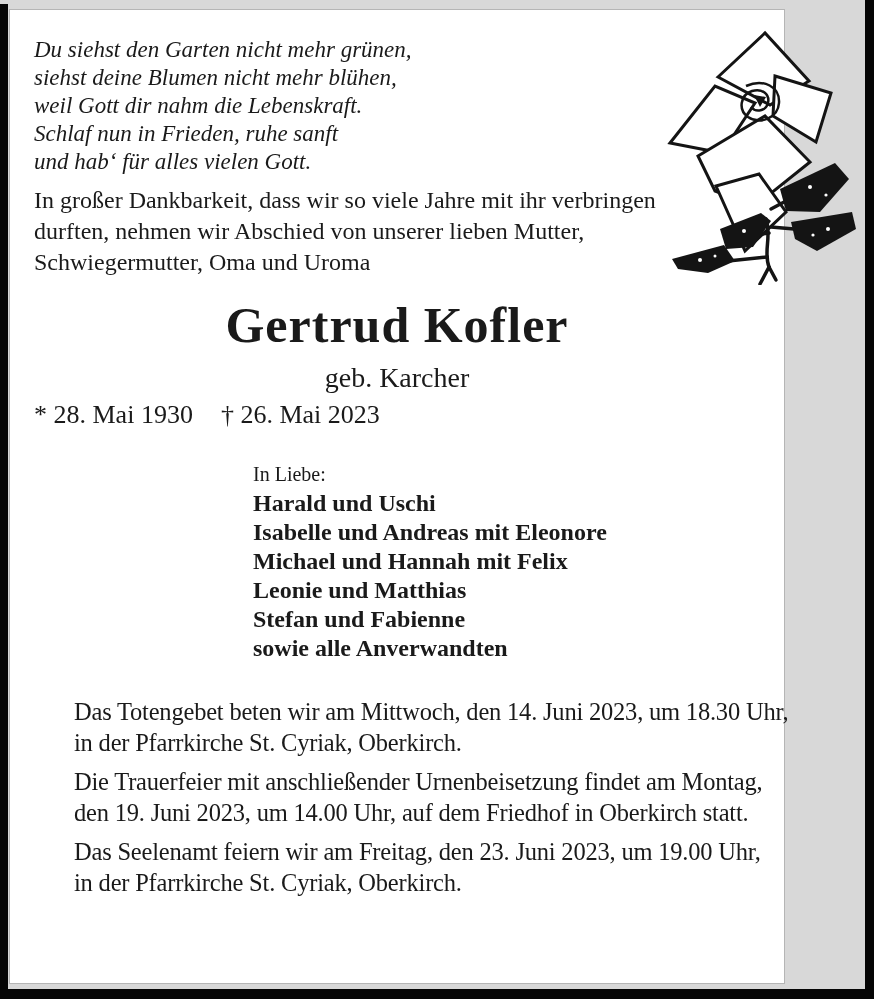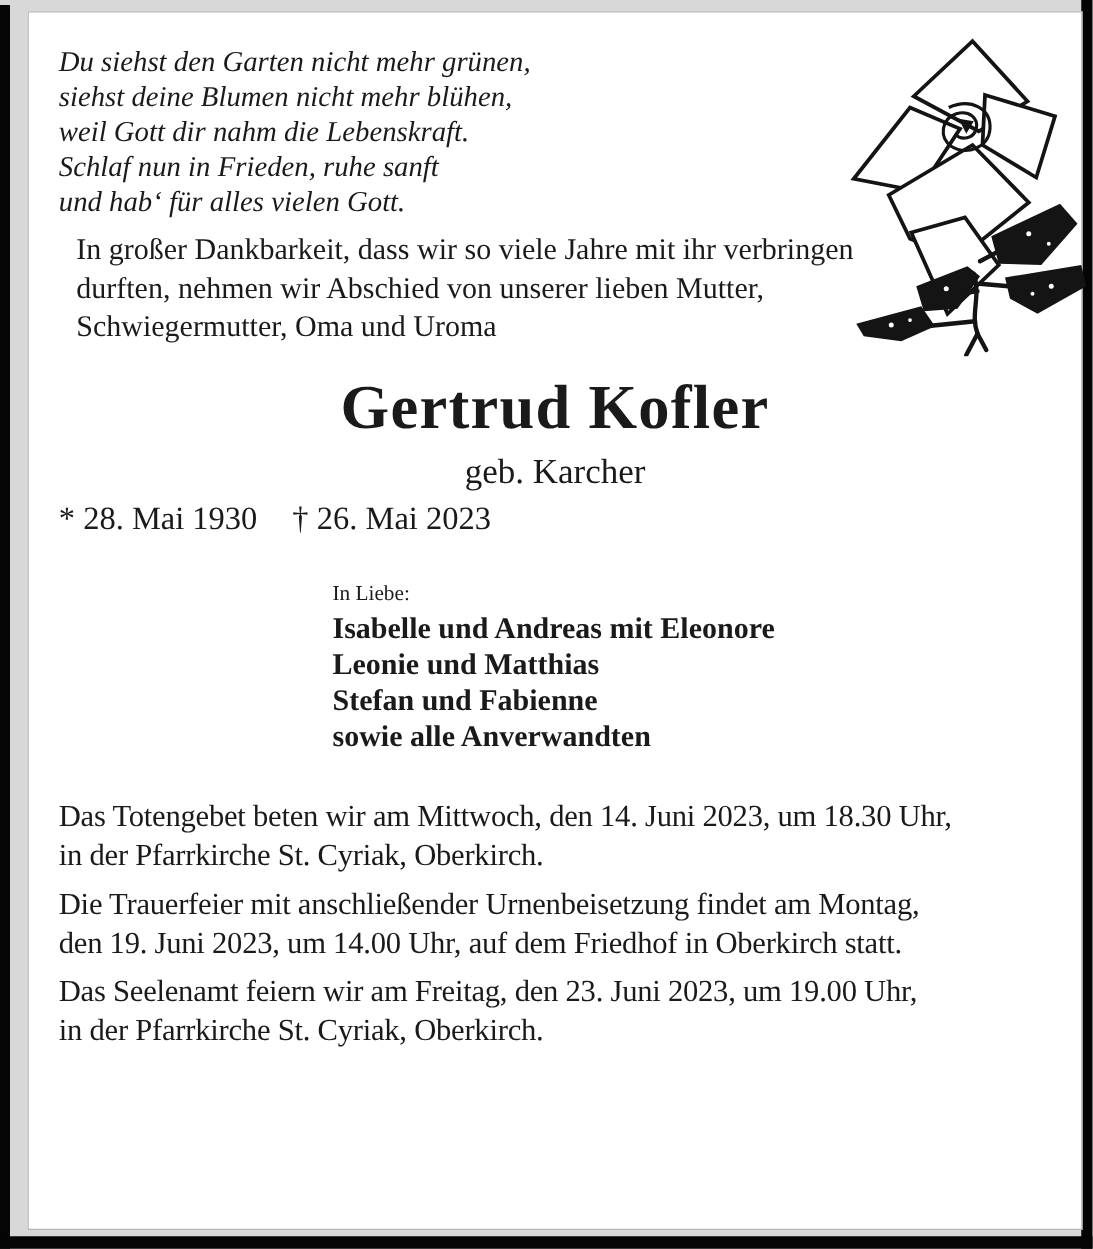--- a/index.html
+++ b/index.html
@@ -11,51 +11,51 @@
     color: #1a1a1a;
     overflow: hidden;
   }
   .frame-bar { position: absolute; background: #050505; }
   .frame-bar.left   { left: 0; top: 4px; bottom: 0; width: 8px; }
   .frame-bar.right  { right: 0; top: 0; bottom: 0; width: 9px; }
   .frame-bar.bottom { left: 0; right: 0; bottom: 0; height: 10px; }
 
   .page {
     position: absolute;
-    left: 22px; top: 9px;
-    width: 844px; height: 975px;
+    left: 9px; top: 9px;
+    width: 776px; height: 975px;
     box-sizing: border-box;
     background: #ffffff;
     border: 1px solid #b5b5b5;
     padding: 26px 24px 0 24px;
   }
 
   .poem { font-style: italic; font-size: 23px; line-height: 28px; margin-bottom: 9px; }
   .poem .line { white-space: nowrap; }
 
   .intro { font-size: 24px; line-height: 31px; }
-  .intro .line { white-space: nowrap; margin-left: 14px; }
+  .intro .line { white-space: nowrap; }
 
   .deceased-name {
     margin: 20px 0 12px 0;
     text-align: center;
     font-size: 50px;
     font-weight: bold;
     line-height: 54px;
     letter-spacing: 1px;
   }
   .maiden-name { text-align: center; font-size: 28px; line-height: 28px; margin-top: 7px; }
   .dates { font-size: 26px; line-height: 30px; margin-top: 8px; }
   .dates .death { margin-left: 28px; }
 
   .mourners { margin: 30px 0 0 219px; font-size: 24px; line-height: 29px; }
-  .mourners .label { font-weight: normal; font-size: 17px; }
+  .mourners .label { font-weight: normal; font-size: 20px; }
   .mourners .name-line { font-weight: bold; white-space: nowrap; }
 
-  .events { margin-top: 33px; font-size: 24.5px; line-height: 31px; letter-spacing: -0.2px; }
+  .events { margin-top: 33px; font-size: 24.5px; line-height: 31px; letter-spacing: -0.2px; margin-left: 40px; }
   .event + .event { margin-top: 8px; }
   .event .line { white-space: nowrap; }
 
   .rose {
     position: absolute;
     left: 648px; top: 13px;
     width: 200px; height: 262px;
   }
 </style>
 </head>
@@ -123,21 +123,23 @@
   </div>
 
   <h1 class="deceased-name">Gertrud Kofler</h1>
   <div class="maiden-name">geb. Karcher</div>
   <div class="dates">
     <span class="birth">* 28. Mai 1930</span><span class="death">† 26. Mai 2023</span>
   </div>
 
   <div class="mourners">
     <div class="label">In Liebe:</div>
+    <div class="name-line">Harald und Uschi</div>
     <div class="name-line">Isabelle und Andreas mit Eleonore</div>
+    <div class="name-line">Michael und Hannah mit Felix</div>
     <div class="name-line">Leonie und Matthias</div>
     <div class="name-line">Stefan und Fabienne</div>
     <div class="name-line">sowie alle Anverwandten</div>
   </div>
 
   <div class="events">
     <div class="event">
       <div class="line">Das Totengebet beten wir am Mittwoch, den 14. Juni 2023, um 18.30 Uhr,</div>
       <div class="line">in der Pfarrkirche St. Cyriak, Oberkirch.</div>
     </div>

